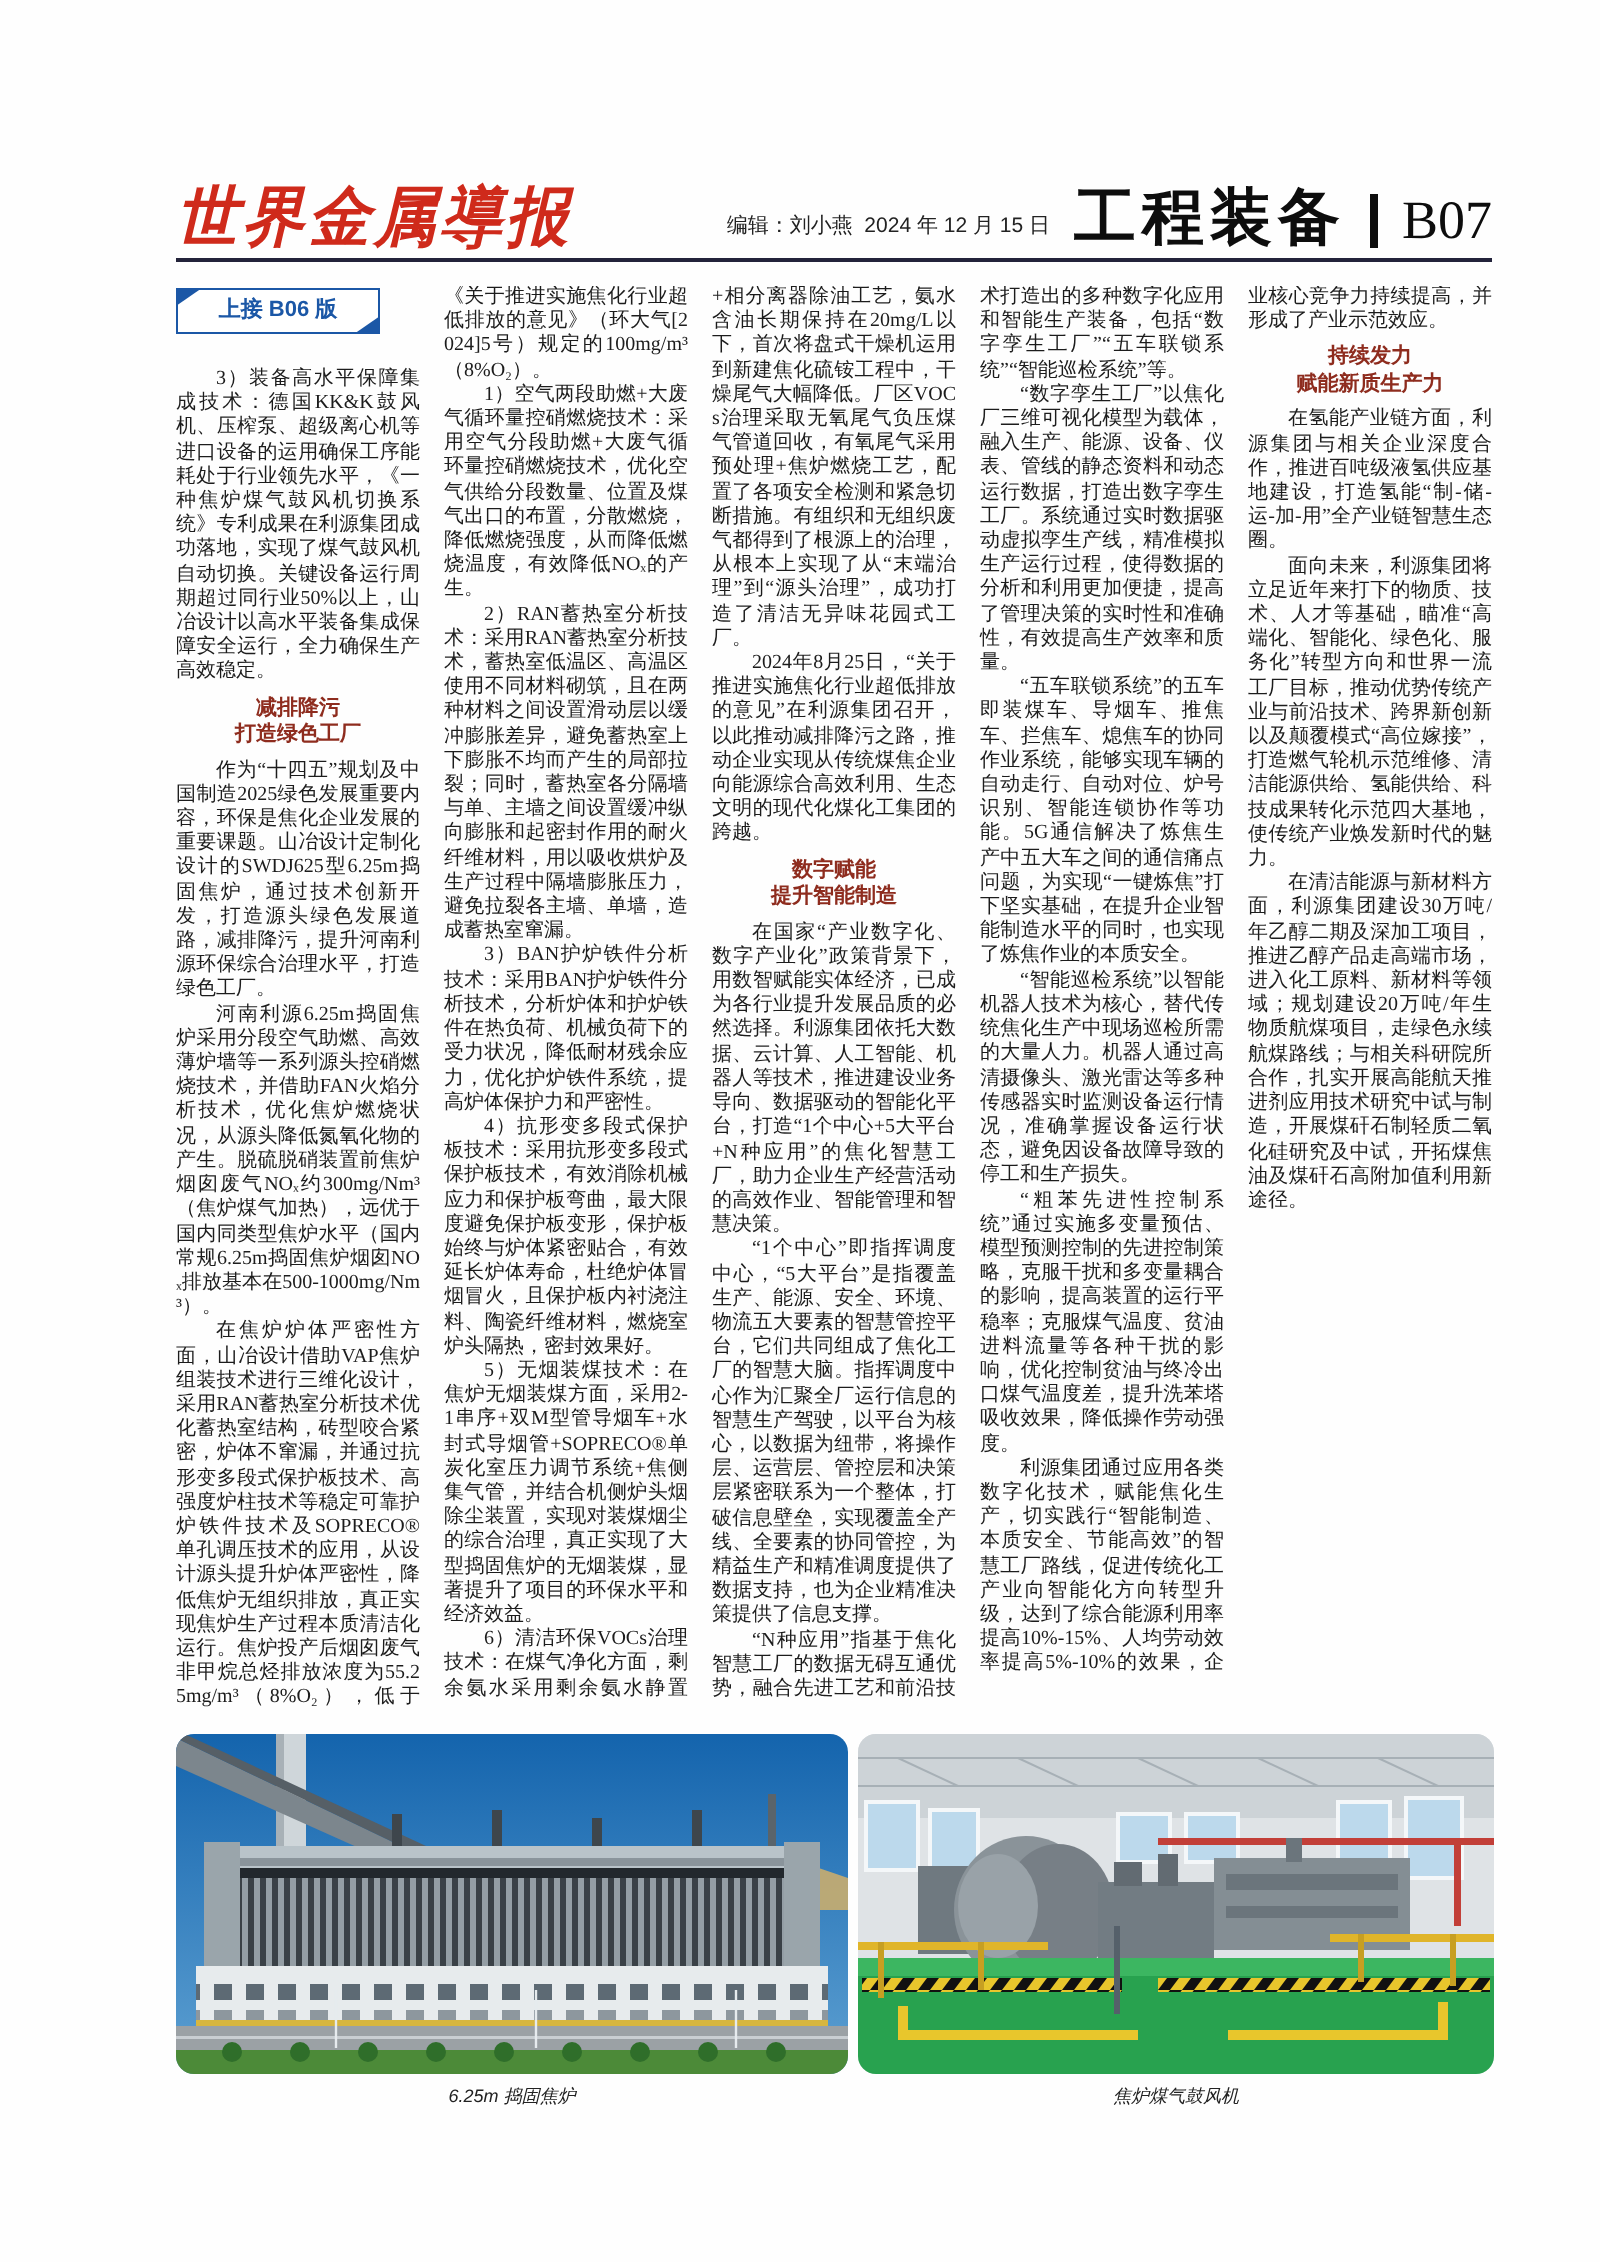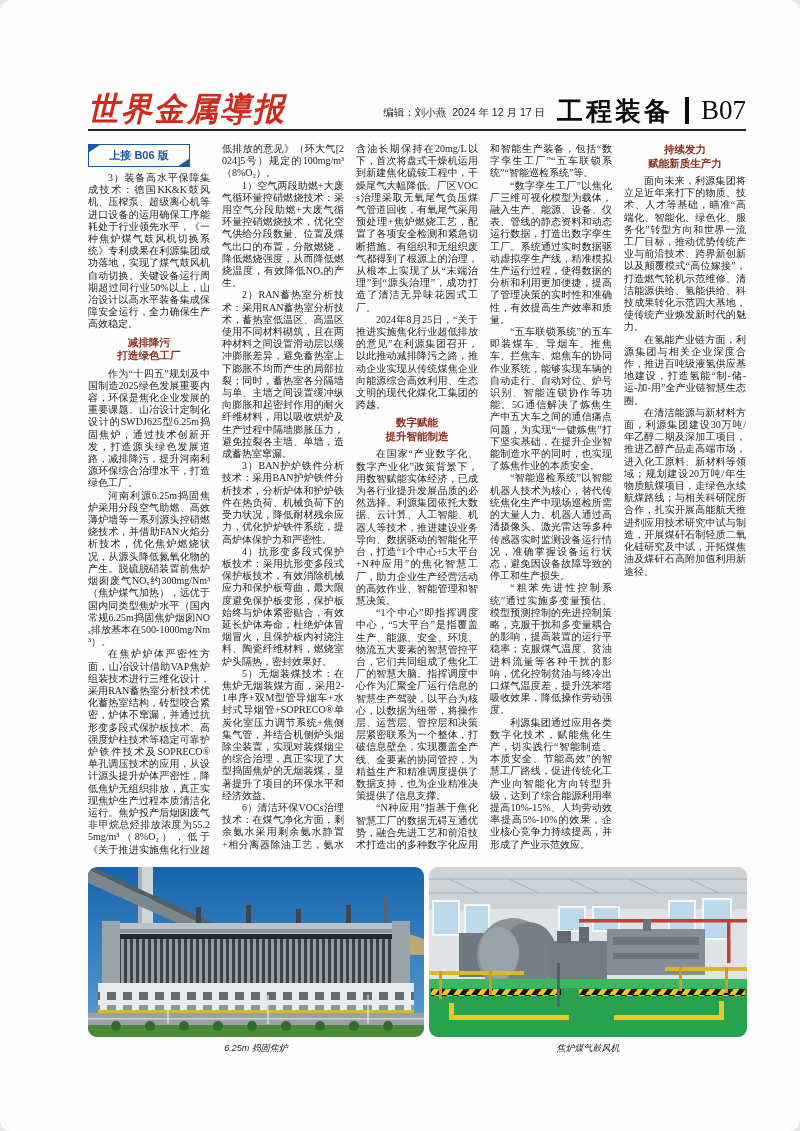--- a/index.html
+++ b/index.html
@@ -1,48 +1,48 @@
 <!DOCTYPE html>
 <html><head>
 <meta charset="utf-8">
 <style>
   html,body{margin:0;padding:0;background:#e9e9e9;}
   .page{
     position:relative;width:800px;height:1131px;margin:0 auto;
     background:#fefefe;overflow:hidden;
     font-family:"Liberation Serif","DejaVu Serif",serif;color:#1c1c1c;
-    box-sizing:border-box;padding:84px 54px 0 88px;border-radius:12px;
+    box-sizing:border-box;padding:84px 54px 0 88px;
   }
   
   .hdr{display:flex;align-items:flex-end;border-bottom:2.5px solid #23233a;padding-bottom:5px;height:40px;}
   .masthead{
     font-size:31px;font-weight:bold;font-style:italic;color:#cf2a1b;
     letter-spacing:2px;line-height:1;transform:scaleY(1.05);
   }
   .hdr-right{margin-left:auto;display:flex;align-items:flex-end;gap:12px;}
   .editor-line{font-size:10.5px;color:#222;font-family:"Liberation Sans",sans-serif;padding-bottom:4px;white-space:nowrap;}
-  .section-title{font-size:26px;font-weight:900;font-family:"Liberation Sans",sans-serif;letter-spacing:3px;line-height:1;color:#0d0d0d;}
+  .section-title{font-size:31px;font-weight:900;font-family:"Liberation Sans",sans-serif;letter-spacing:3px;line-height:1;color:#0d0d0d;}
   .vbar{width:4px;height:27px;background:#0d0d0d;display:inline-block;}
   .page-no{font-size:27px;font-weight:normal;line-height:1;color:#0d0d0d;}
   
   .article{
     margin-top:12px;height:716px;overflow:hidden;
     column-count:5;column-gap:12px;column-fill:auto;
     font-size:10px;line-height:12.2px;text-align:justify;
   }
   .article p{margin:0;text-indent:2em;word-break:break-all;}
   .article p.cont{text-indent:0;}
   .subhead{
     margin:5px 0 5px;font-size:10.5px;line-height:13.5px;font-weight:bold;text-align:center;
     color:#8e2c1e;font-family:"Liberation Sans",sans-serif;break-inside:avoid;
   }
   .badge{
     position:relative;width:100px;border:1.5px solid #1b57a6;color:#1b57a6;
     text-align:center;font-weight:bold;font-size:11px;line-height:1;
-    padding:5px 0;margin:1px 8px 5px 0;font-family:"Liberation Sans",sans-serif;
+    padding:5px 0;margin:1px 8px 17px 0;font-family:"Liberation Sans",sans-serif;
     text-indent:0;break-inside:avoid;background:#fff;
   }
   .tri{position:absolute;width:0;height:0;}
   .tri.tl{top:-1px;left:-1px;border-top:9px solid #1b57a6;border-right:13px solid transparent;}
   .tri.br{bottom:-1px;right:-1px;border-bottom:9px solid #1b57a6;border-left:13px solid transparent;}
   
   .photos{display:flex;gap:5px;margin-top:8px;}
   .photos figure{margin:0;font-style:italic;}
   .photos svg{display:block;border-radius:9px;}
   .photos figcaption{
@@ -51,21 +51,21 @@
   }
 </style>
 </head>
 <body>
 
 <div class="page">
 
   <header class="hdr">
     <div class="masthead">世界金属導报</div>
     <div class="hdr-right">
-      <span class="editor-line"><span>编辑：刘小燕</span>&nbsp;&nbsp;<span>2024 年 12 月 17 日</span></span>
+      <span class="editor-line"><span>编辑：刘小燕</span>&nbsp;&nbsp;<span>2024 年 12 月 15 日</span></span>
       <span class="section-title">工程装备</span>
       <span class="vbar"></span>
       <span class="page-no">B07</span>
     </div>
   </header>
 
   <main class="article" id="article">
       <div class="badge"><span class="tri tl"></span><span>上接 B06 版</span><span class="tri br"></span></div>
       <p class="p">3）装备高水平保障集成技术：德国KK&amp;K鼓风机、压榨泵、超级离心机等进口设备的运用确保工序能耗处于行业领先水平，《一种焦炉煤气鼓风机切换系统》专利成果在利源集团成功落地，实现了煤气鼓风机自动切换。关键设备运行周期超过同行业50%以上，山冶设计以高水平装备集成保障安全运行，全力确保生产高效稳定。</p>
       <h3 class="subhead">
@@ -91,22 +91,22 @@
       <p class="p">“N种应用”指基于焦化智慧工厂的数据无碍互通优势，融合先进工艺和前沿技术打造出的多种数字化应用和智能生产装备，包括“数字孪生工厂”“五车联锁系统”“智能巡检系统”等。</p>
       <p class="p">“数字孪生工厂”以焦化厂三维可视化模型为载体，融入生产、能源、设备、仪表、管线的静态资料和动态运行数据，打造出数字孪生工厂。系统通过实时数据驱动虚拟孪生产线，精准模拟生产运行过程，使得数据的分析和利用更加便捷，提高了管理决策的实时性和准确性，有效提高生产效率和质量。</p>
       <p class="p">“五车联锁系统”的五车即装煤车、导烟车、推焦车、拦焦车、熄焦车的协同作业系统，能够实现车辆的自动走行、自动对位、炉号识别、智能连锁协作等功能。5G通信解决了炼焦生产中五大车之间的通信痛点问题，为实现“一键炼焦”打下坚实基础，在提升企业智能制造水平的同时，也实现了炼焦作业的本质安全。</p>
       <p class="p">“智能巡检系统”以智能机器人技术为核心，替代传统焦化生产中现场巡检所需的大量人力。机器人通过高清摄像头、激光雷达等多种传感器实时监测设备运行情况，准确掌握设备运行状态，避免因设备故障导致的停工和生产损失。</p>
       <p class="p">“粗苯先进性控制系统”通过实施多变量预估、模型预测控制的先进控制策略，克服干扰和多变量耦合的影响，提高装置的运行平稳率；克服煤气温度、贫油进料流量等各种干扰的影响，优化控制贫油与终冷出口煤气温度差，提升洗苯塔吸收效果，降低操作劳动强度。</p>
       <p class="p">利源集团通过应用各类数字化技术，赋能焦化生产，切实践行“智能制造、本质安全、节能高效”的智慧工厂路线，促进传统化工产业向智能化方向转型升级，达到了综合能源利用率提高10%-15%、人均劳动效率提高5%-10%的效果，企业核心竞争力持续提高，并形成了产业示范效应。</p>
       <h3 class="subhead">
         <div>持续发力</div>
         <div>赋能新质生产力</div>
       </h3>
+      <p class="p">在氢能产业链方面，利源集团与相关企业深度合作，推进百吨级液氢供应基地建设，打造氢能“制-储-运-加-用”全产业链智慧生态圈。</p>
       <p class="p">面向未来，利源集团将立足近年来打下的物质、技术、人才等基础，瞄准“高端化、智能化、绿色化、服务化”转型方向和世界一流工厂目标，推动优势传统产业与前沿技术、跨界新创新以及颠覆模式“高位嫁接”，打造燃气轮机示范维修、清洁能源供给、氢能供给、科技成果转化示范四大基地，使传统产业焕发新时代的魅力。</p>
-      <p class="p">在氢能产业链方面，利源集团与相关企业深度合作，推进百吨级液氢供应基地建设，打造氢能“制-储-运-加-用”全产业链智慧生态圈。</p>
       <p class="p">在清洁能源与新材料方面，利源集团建设30万吨/年乙醇二期及深加工项目，推进乙醇产品走高端市场，进入化工原料、新材料等领域；规划建设20万吨/年生物质航煤项目，走绿色永续航煤路线；与相关科研院所合作，扎实开展高能航天推进剂应用技术研究中试与制造，开展煤矸石制轻质二氧化硅研究及中试，开拓煤焦油及煤矸石高附加值利用新途径。</p>
     </main>
 
   <section class="photos">
     <figure>
       <svg width="336" height="170" viewBox="0 0 336 170">
         <defs>
           <linearGradient id="sky1" x1="0" y1="0" x2="0" y2="1">
             <stop offset="0" stop-color="#1464ad"></stop>
               <stop offset="1" stop-color="#5da0d2"></stop>

